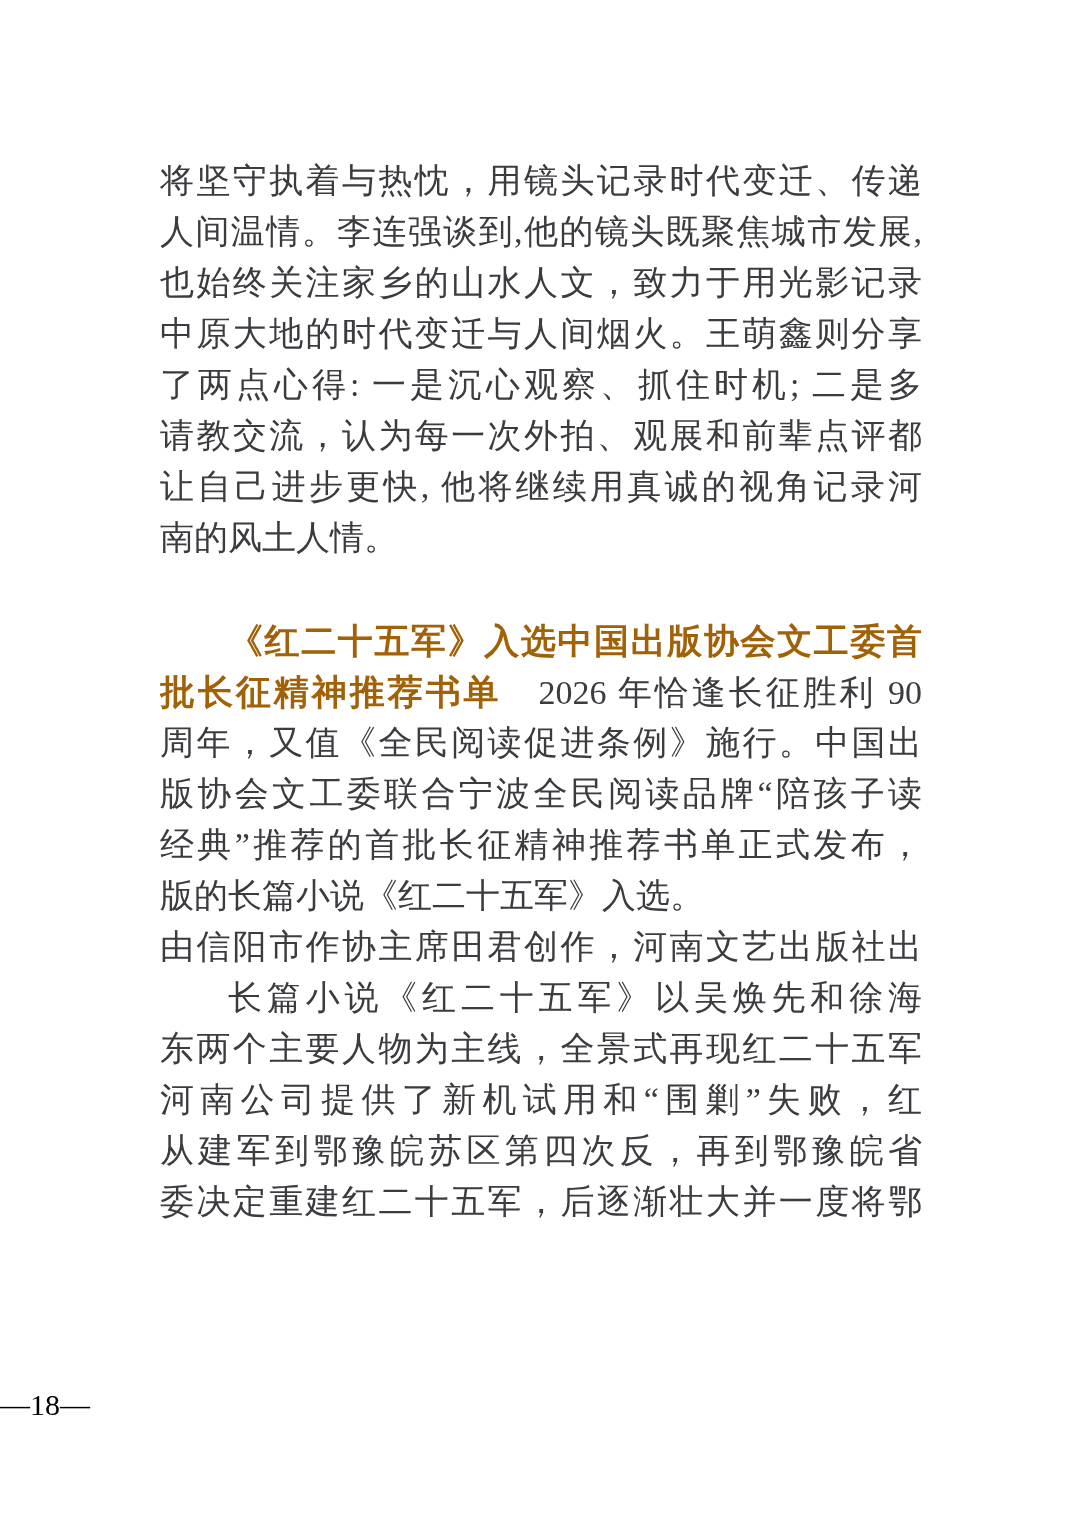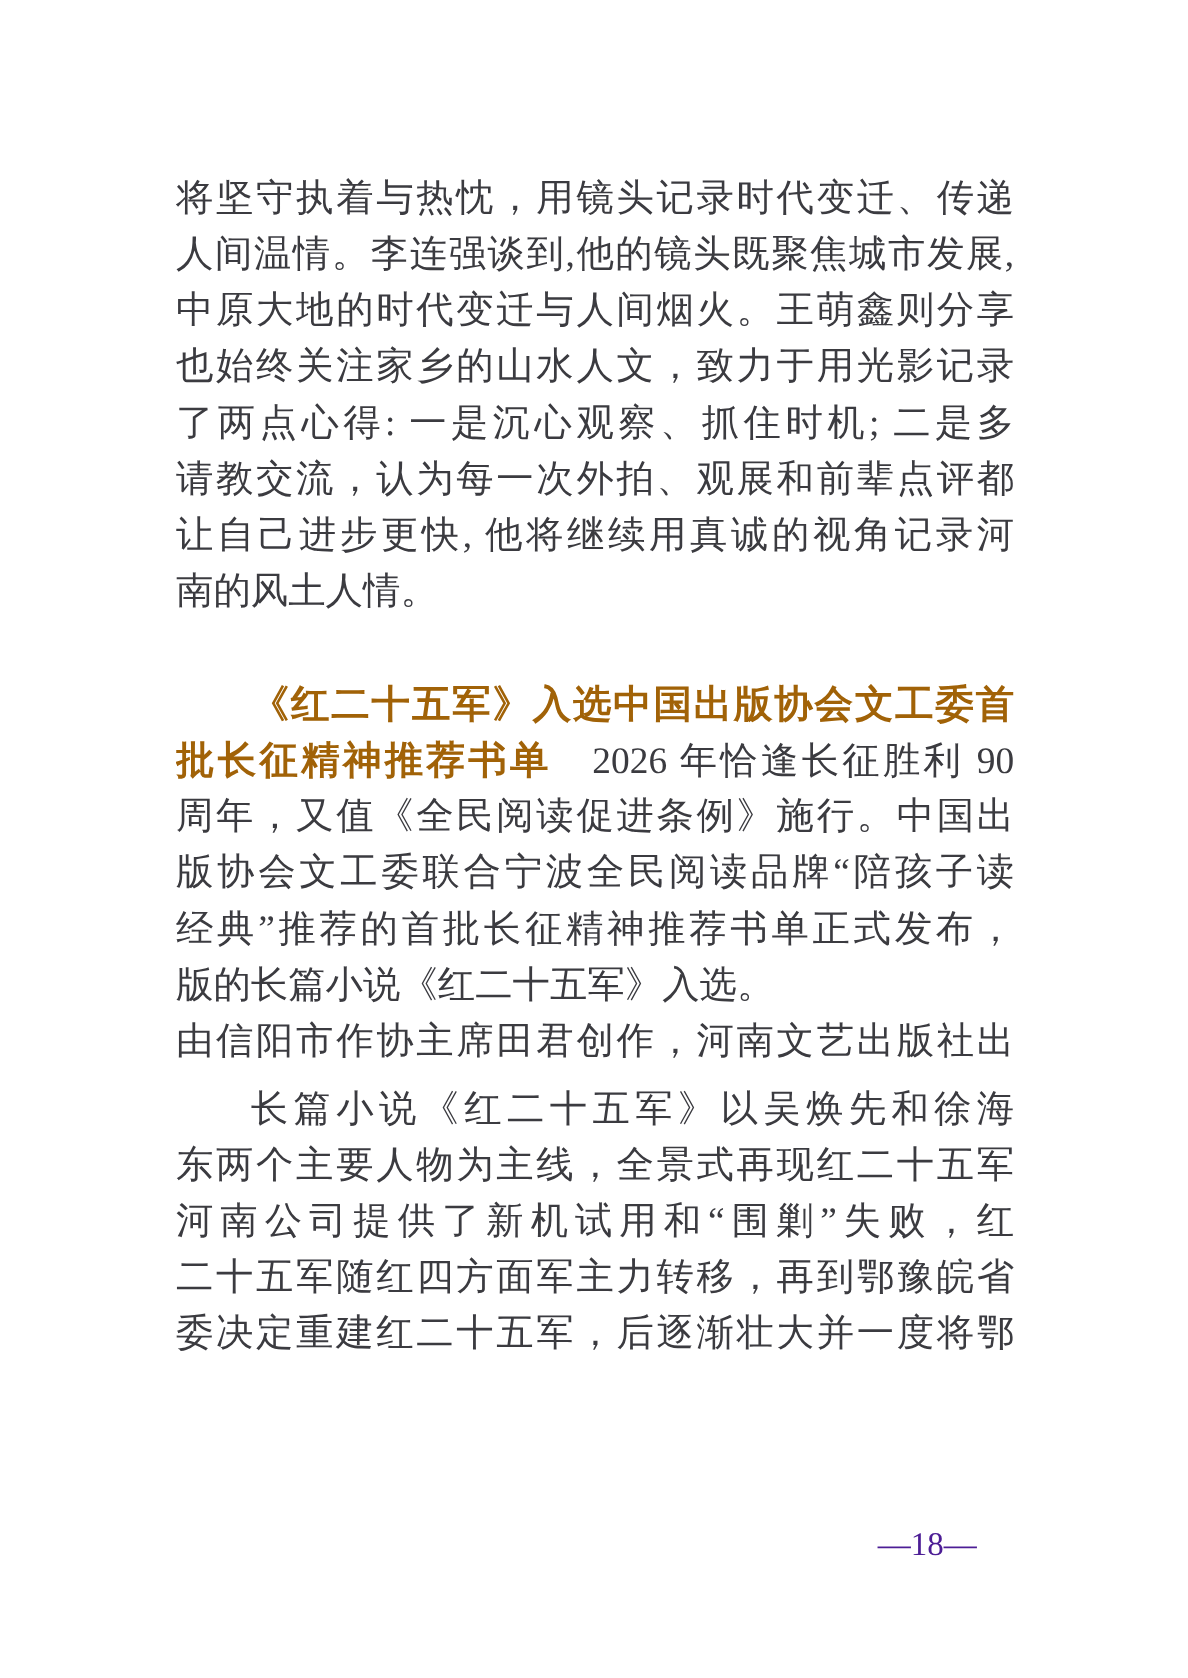--- a/index.html
+++ b/index.html
@@ -22,21 +22,21 @@
     width: 762px;
   }
   .paragraph {
     margin: 0;
     padding: 0;
   }
   .paragraph.section-gap {
     margin-top: 52px;
   }
   .paragraph.small-gap {
-    margin-top: 11px;
+    margin-top: 0;
   }
   .line {
     font-size: 34px;
     line-height: 51px;
     height: 51px;
     color: #3b3b40;
     text-align: justify;
     text-align-last: justify;
     overflow: hidden;
   }
@@ -51,53 +51,53 @@
     font-weight: 700;
     font-family: "Liberation Sans", sans-serif;
     color: #a16207;
     font-size: 35px;
   }
   .page-footer {
     position: absolute;
     left: 0;
     top: 1388px;
     width: 888px;
-    text-align: right;
+    text-align: left;
     font-size: 30px;
     line-height: 34px;
-    color: #4c1d95;
+    color: #000000;
     font-family: "Liberation Serif", serif;
   }
 </style>
 </head>
 <body>
 
 <div class="page">
   <div class="text-column" id="doc">
       <div class="paragraph">
         <div class="line">将坚守执着与热忱，用镜头记录时代变迁、传递</div>
         <div class="line">人间温情。李连强谈到,他的镜头既聚焦城市发展,</div>
+        <div class="line">也始终关注家乡的山水人文，致力于用光影记录</div>
         <div class="line">中原大地的时代变迁与人间烟火。王萌鑫则分享</div>
-        <div class="line">也始终关注家乡的山水人文，致力于用光影记录</div>
         <div class="line">了两点心得: 一是沉心观察、抓住时机; 二是多</div>
         <div class="line">请教交流，认为每一次外拍、观展和前辈点评都</div>
         <div class="line">让自己进步更快, 他将继续用真诚的视角记录河</div>
         <div class="line last">南的风土人情。</div>
       </div>
       <div class="paragraph section-gap">
         <div class="line indent"><span class="b">《红二十五军》入选中国出版协会文工委首</span></div>
         <div class="line"><span class="b">批长征精神推荐书单</span><span>　2026 年恰逢长征胜利 90</span></div>
         <div class="line">周年，又值《全民阅读促进条例》施行。中国出</div>
         <div class="line">版协会文工委联合宁波全民阅读品牌“陪孩子读</div>
         <div class="line">经典”推荐的首批长征精神推荐书单正式发布，</div>
         <div class="line last">版的长篇小说《红二十五军》入选。</div>
         <div class="line">由信阳市作协主席田君创作，河南文艺出版社出</div>
       </div>
       <div class="paragraph small-gap">
         <div class="line indent">长篇小说《红二十五军》以吴焕先和徐海</div>
         <div class="line">东两个主要人物为主线，全景式再现红二十五军</div>
         <div class="line">河南公司提供了新机试用和“围剿”失败，红</div>
-        <div class="line">二十五军随红四方面军主力转移，再到鄂豫皖省</div>
+        <div class="line">从建军到鄂豫皖苏区第四次反，再到鄂豫皖省</div>
         <div class="line">委决定重建红二十五军，后逐渐壮大并一度将鄂</div>
       </div>
     </div>
   <div class="page-footer">—18—</div>
 </div>
 
 </body></html>

